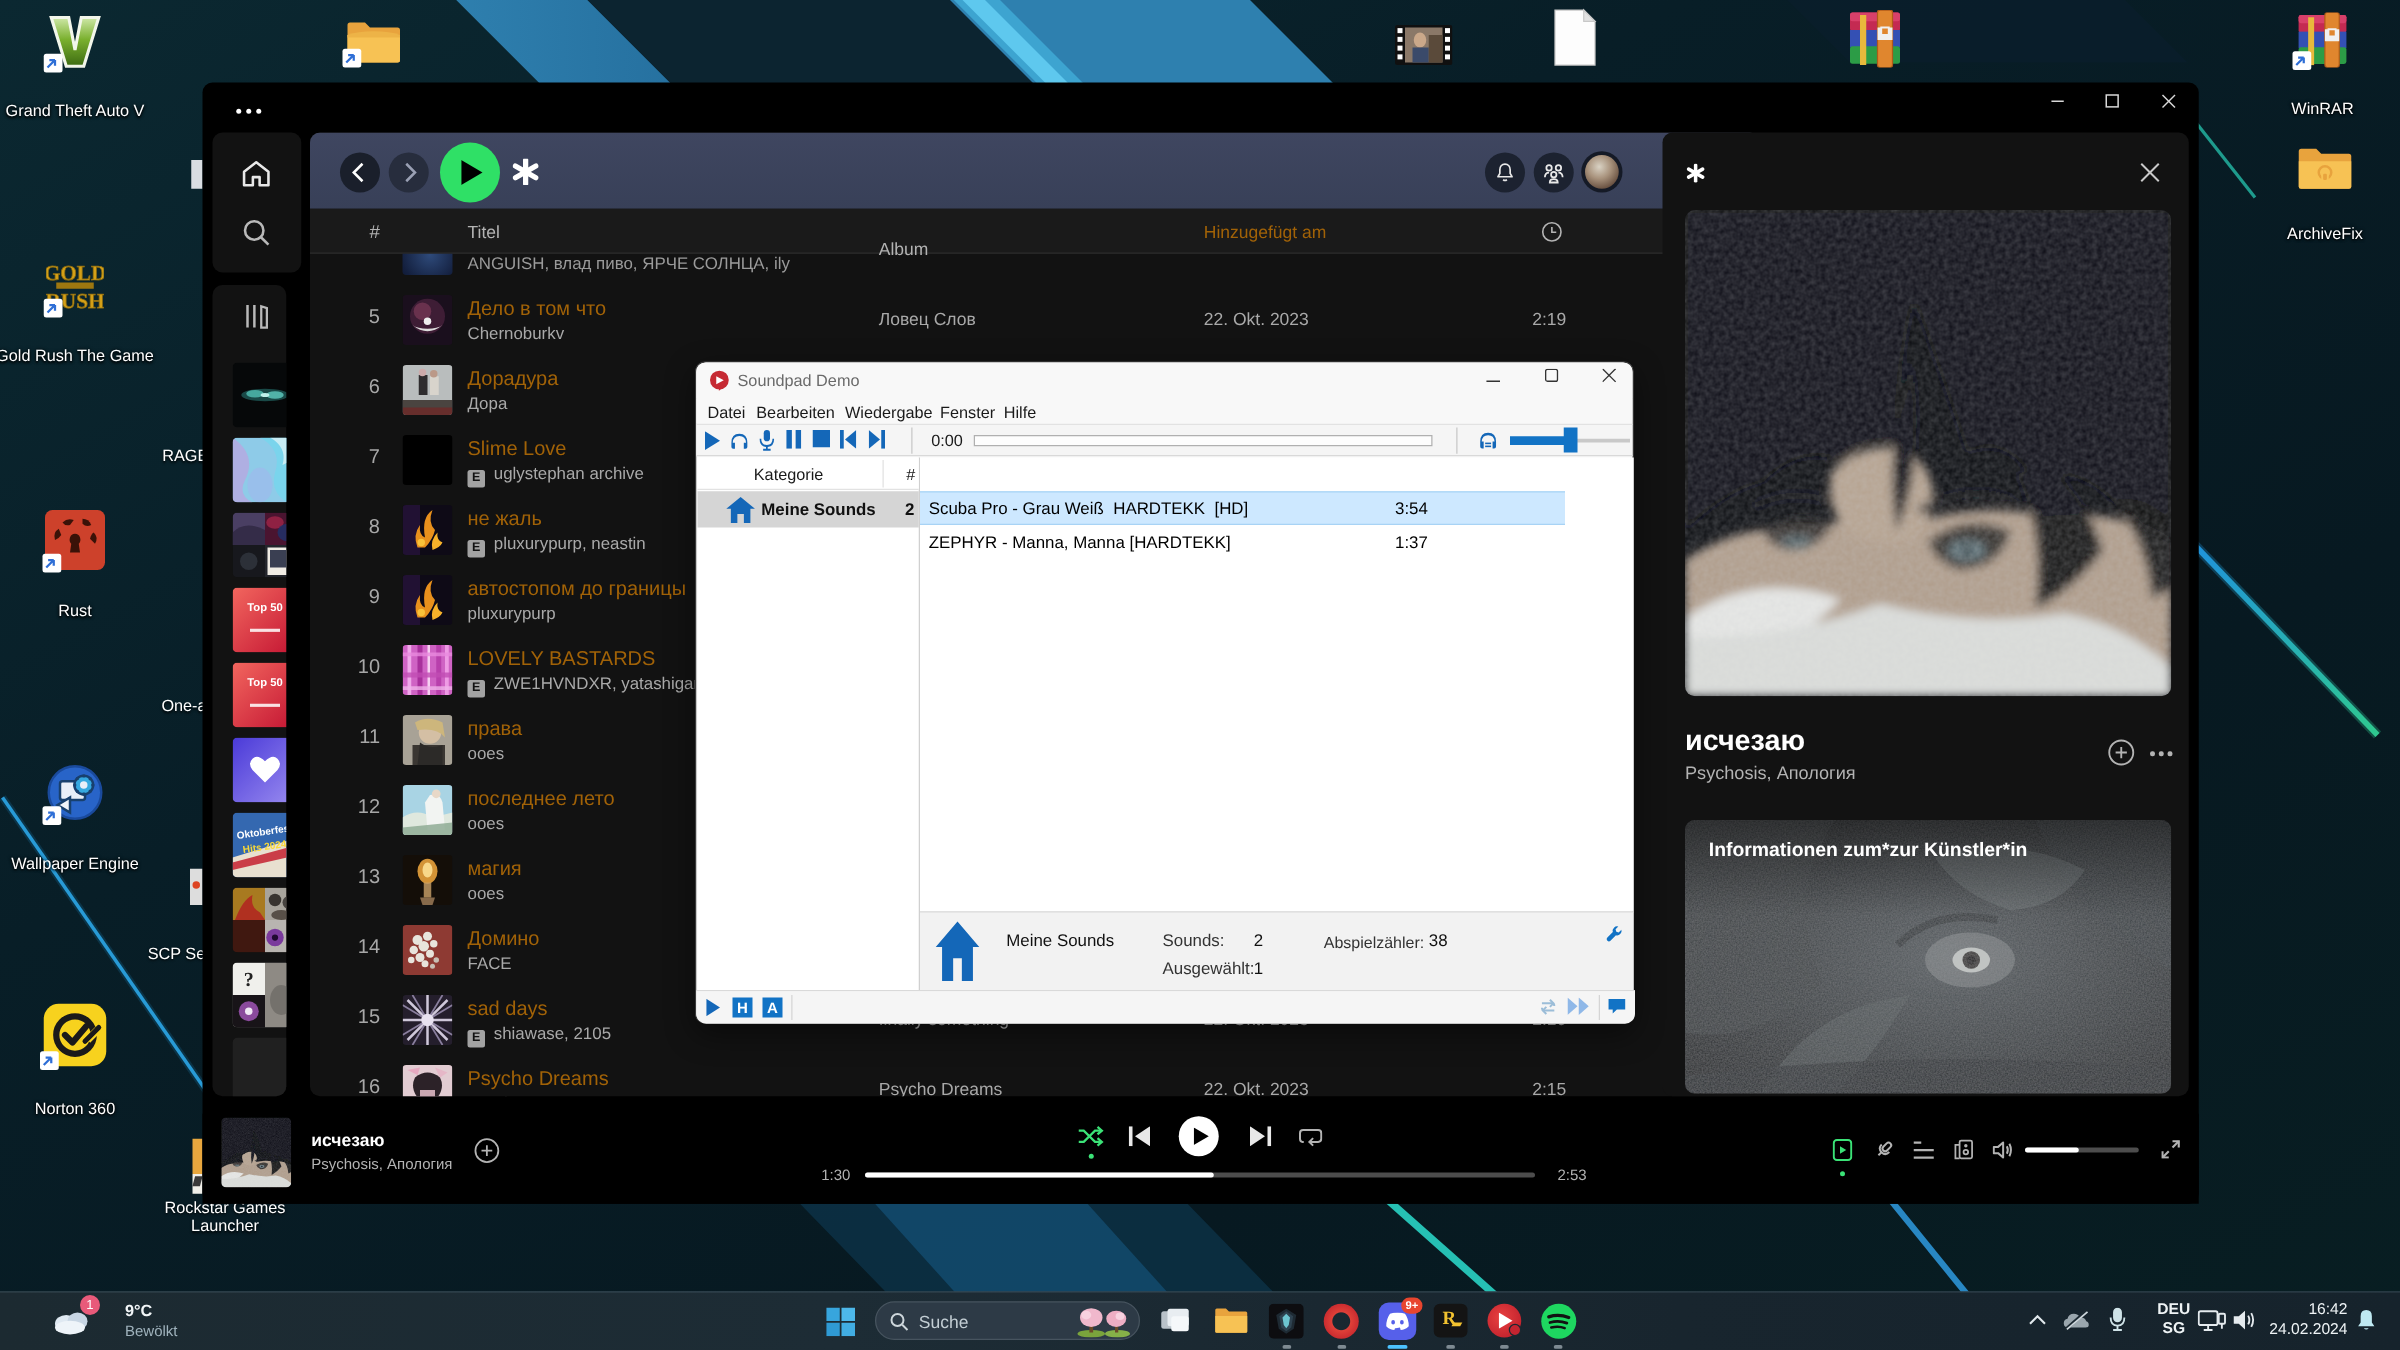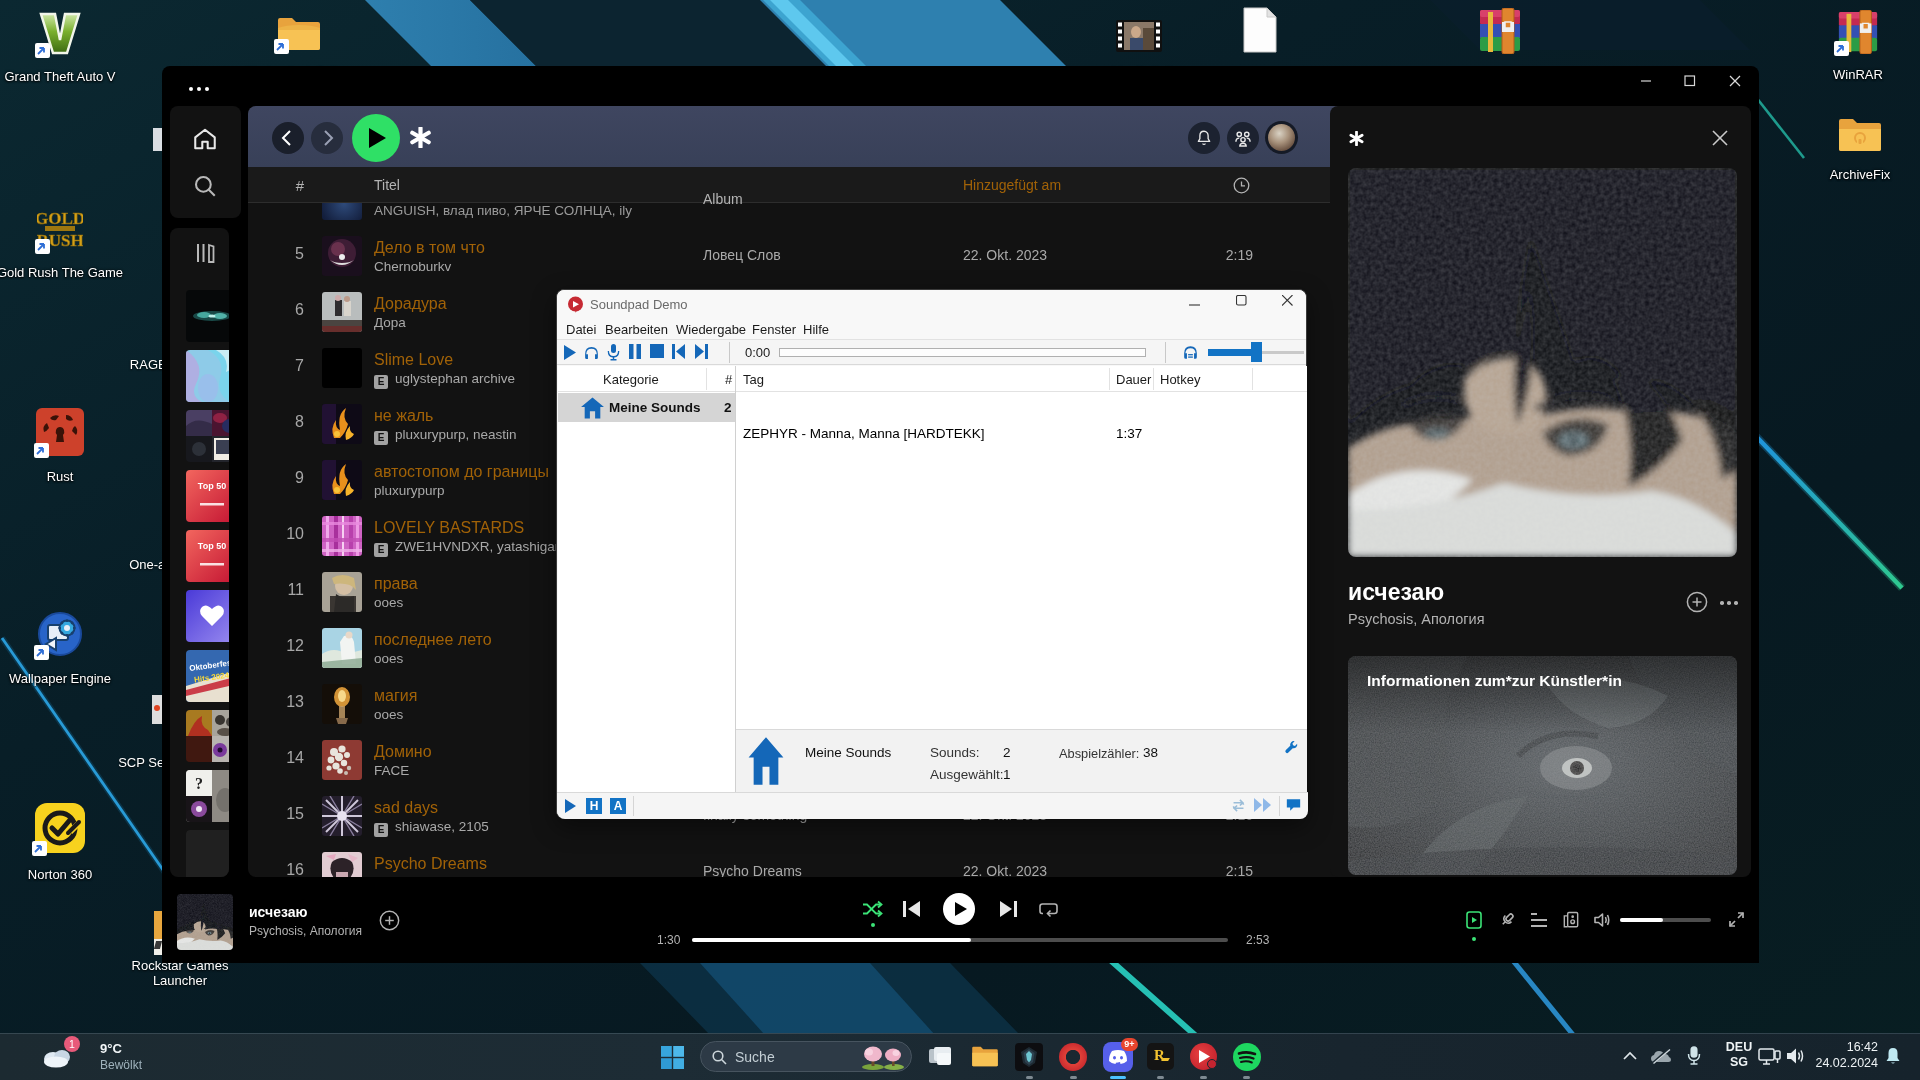--- a/index.html
+++ b/index.html
@@ -1,21 +1,21 @@
 <!DOCTYPE html>
 <html><head>
 <meta charset="utf-8">
 <style>
   * { margin:0; padding:0; box-sizing:border-box; }
   html,body { width:1920px; height:1080px; overflow:hidden; background:#0c2530; font-family:"Liberation Sans",sans-serif; }
   #stage { position:relative; width:1920px; height:1080px; overflow:hidden; }
   .abs { position:absolute; }
   
   .dicon { position:absolute; width:120px; text-align:center; z-index:5; }
-  .dicon .lbl { color:#fff; font-size:13px; line-height:15px; text-shadow:0 1px 2px #000,0 0 3px #000; margin-top:9px; }
+  .dicon .lbl { color:#fff; font-size:13px; line-height:15px; text-shadow:0 1px 2px #000,0 0 3px #000; margin-top:20px; }
   .ishell { position:relative; display:inline-block; }
   .ishell > svg { display:block; }
   .sc { position:absolute; left:-2px; bottom:-2px; width:15px; height:15px; background:#fff; border-radius:2px; }
   .sc svg { position:absolute; left:1px; top:1px; }
   
   #spotify { font-family:"Liberation Sans",sans-serif; }
   .panel { position:absolute; background:#121212; border-radius:8px; }
   .srow { position:absolute; left:0; width:100%; height:56px; }
   .snum { position:absolute; left:30px; width:26px; text-align:right; top:17px; font-size:16px; color:#a7a7a7; }
   .sthumb { position:absolute; left:74px; top:8px; width:40px; height:40px; border-radius:3px; overflow:hidden; }
@@ -960,28 +960,23 @@
     <div class="abs" style="left:0;top:27px;width:100%;height:29px;background:#d5d5d5">
       <svg class="abs" style="left:22px;top:3px" width="25" height="24" viewBox="0 0 24 22" fill="#1467b8">
             <path d="M12 1 L23 10 L19.5 10 L19.5 21 L14.5 21 L14.5 14 L9.5 14 L9.5 21 L4.5 21 L4.5 10 L1 10 Z"></path>
           </svg>
       <span class="abs" style="left:51px;top:7px;font-size:13.5px;font-weight:bold;color:#111">Meine Sounds</span>
       <span class="abs" style="left:166px;top:7px;font-size:13.5px;font-weight:bold;color:#111">2</span>
     </div>
   </div>
 
   <div class="abs" style="left:179px;top:76px;width:571px;height:363px;background:#fff">
-    <div class="abs" style="left:0;top:0;width:100%;height:26px;background:#fff;font-size:13px;color:#1a1a1a">
-      <span class="abs" style="left:7px;top:6px">Tag</span>
-      <div class="abs" style="left:373px;top:2px;width:1px;height:22px;background:#e2e2e2"></div>
-      <span class="abs" style="left:380px;top:6px">Dauer</span>
-      <div class="abs" style="left:417px;top:2px;width:1px;height:22px;background:#e2e2e2"></div>
-      <span class="abs" style="left:424px;top:6px">Hotkey</span>
-      <div class="abs" style="left:516px;top:2px;width:1px;height:22px;background:#e2e2e2"></div>
-      <div class="abs" style="left:0;top:25px;width:100%;height:1px;background:#e2e2e2"></div>
+    <div class="abs" style="left:0;top:27px;width:516px;height:27px;background:#cde8ff;border-top:1px solid #a8d3f5;border-bottom:1px solid #a8d3f5;font-size:13.5px;color:#000">
+      <span class="abs" style="left:7px;top:5px">Scuba Pro - Grau Weiß&nbsp; HARDTEKK&nbsp; [HD]</span>
+      <span class="abs" style="left:380px;top:5px">3:54</span>
     </div>
     <div class="abs" style="left:0;top:56px;width:516px;height:26px;font-size:13.5px;color:#000">
       <span class="abs" style="left:7px;top:4px">ZEPHYR - Manna, Manna [HARDTEKK]</span>
       <span class="abs" style="left:380px;top:4px">1:37</span>
     </div>
   </div>
 
   <div class="abs" style="left:179px;top:439px;width:571px;height:63px;background:#f2f2f2;border-top:1px solid #d9d9d9">
     <svg class="abs" style="left:11px;top:6px" width="38" height="50" viewBox="0 0 24 22" preserveAspectRatio="none" fill="#1467b8">
           <path d="M12 0.5 L23 9.5 L19.8 9.5 L19.8 21.5 L14.2 21.5 L14.2 13.5 L9.8 13.5 L9.8 21.5 L4.2 21.5 L4.2 9.5 L1 9.5 Z"></path>

